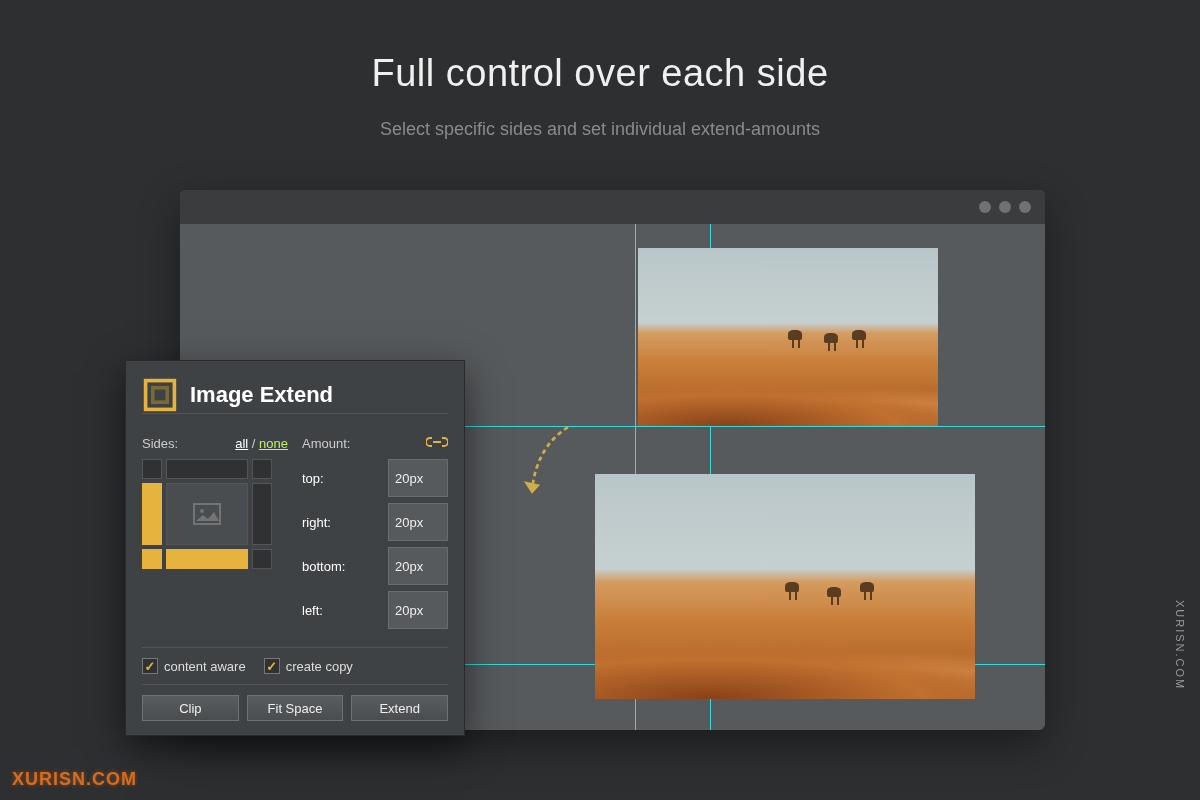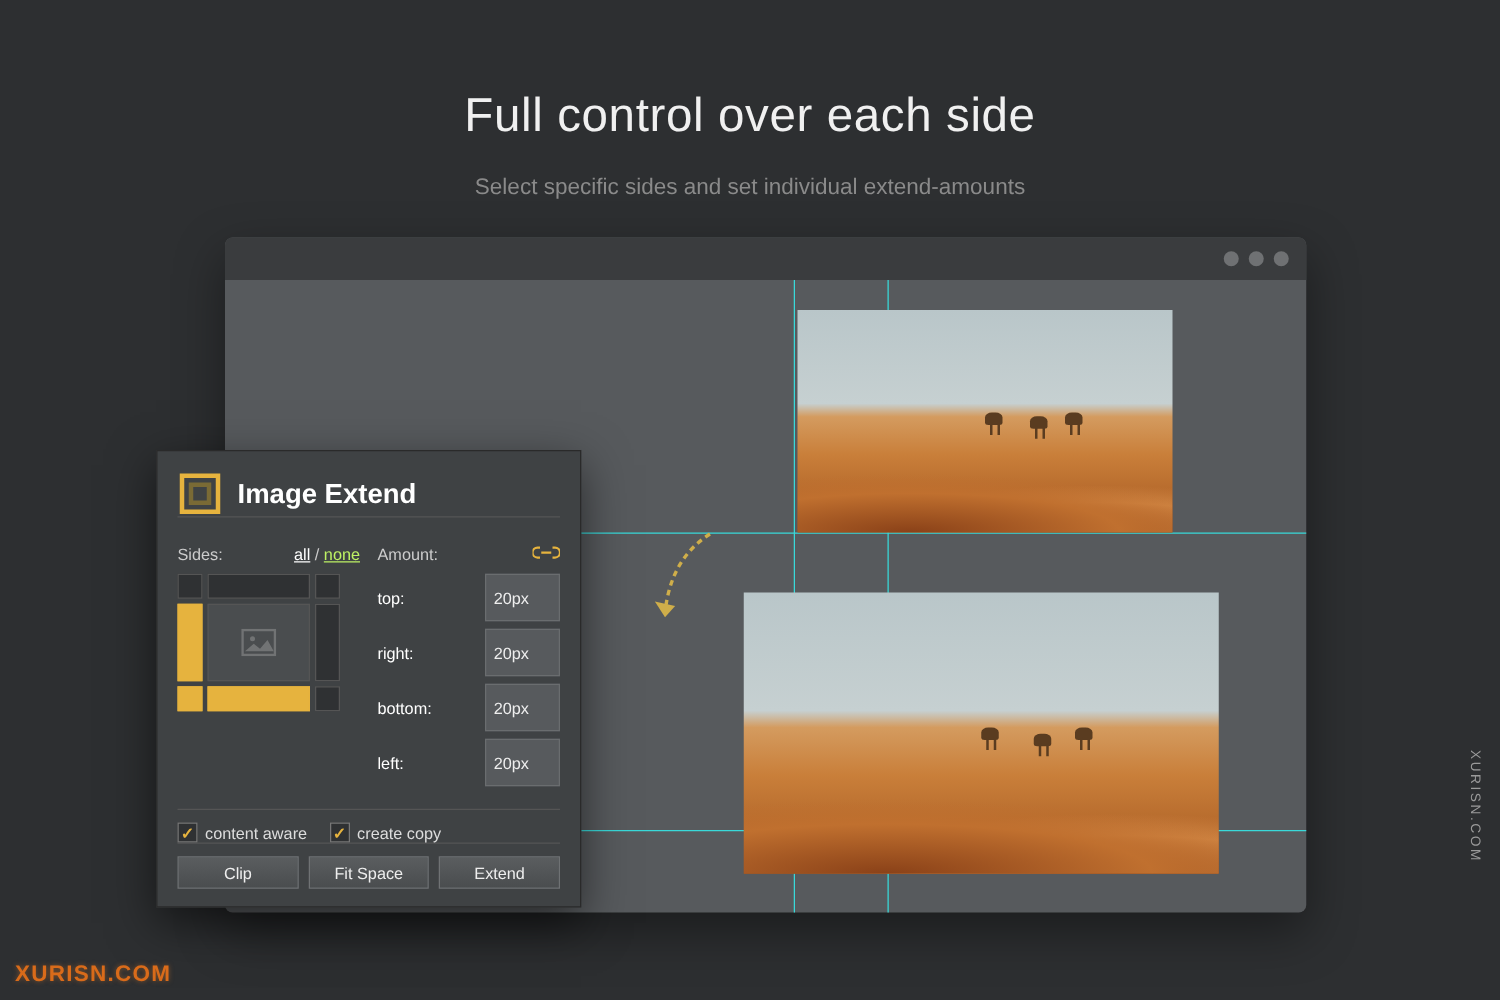--- a/index.html
+++ b/index.html
@@ -4,21 +4,21 @@
 <style>
 * { box-sizing: border-box; margin: 0; padding: 0; }
 body {
   width: 1200px; height: 800px;
   background: #2d2f31;
   font-family: "Segoe UI", Arial, sans-serif;
   color: #ddd;
   position: relative;
   overflow: hidden;
 }
-.hero { text-align: center; padding-top: 72px; }
+.hero { text-align: center; padding-top: 52px; }
 .hero h1 { font-size: 38px; font-weight: 300; color: #f0f0f0; letter-spacing: 0.5px; }
 .hero p { font-size: 18px; color: #8a8a8a; margin-top: 24px; font-weight: 300; }
 
 .app-window {
   position: absolute;
   left: 180px; top: 190px;
   width: 865px; height: 540px;
   background: #575a5d;
   border-radius: 6px;
   box-shadow: 0 15px 40px rgba(0,0,0,0.4);
@@ -85,21 +85,21 @@
   width: 60px; height: 38px;
   background: #575a5d; border: 1px solid #6a6d6f;
   color: #eee; font-size: 13px; padding: 0 6px;
   text-align: left;
 }
 
 .checks { display: flex; gap: 18px; border-top: 1px solid #555; margin-top: 12px; padding-top: 10px; font-size: 13px; }
 .chk { display: flex; align-items: center; gap: 6px; color: #ddd; }
 .chkbox { width: 16px; height: 16px; border: 1px solid #777; background: #2f3133; display: flex; align-items: center; justify-content: center; color: #e6b33e; font-size: 13px; font-weight: bold; }
 
-.buttons { display: flex; gap: 8px; border-top: 1px solid #555; padding-top: 10px; }
+.buttons { display: flex; gap: 8px; border-top: 1px solid #555; margin-top: 10px; padding-top: 10px; }
 .btn {
   flex: 1; height: 26px;
   background: linear-gradient(#5a5d5f, #4a4d4f);
   border: 1px solid #6f7274; color: #eee;
   font-size: 13px; cursor: pointer;
 }
 
 .arrow {
   position: absolute;
   left: 505px; top: 420px;

